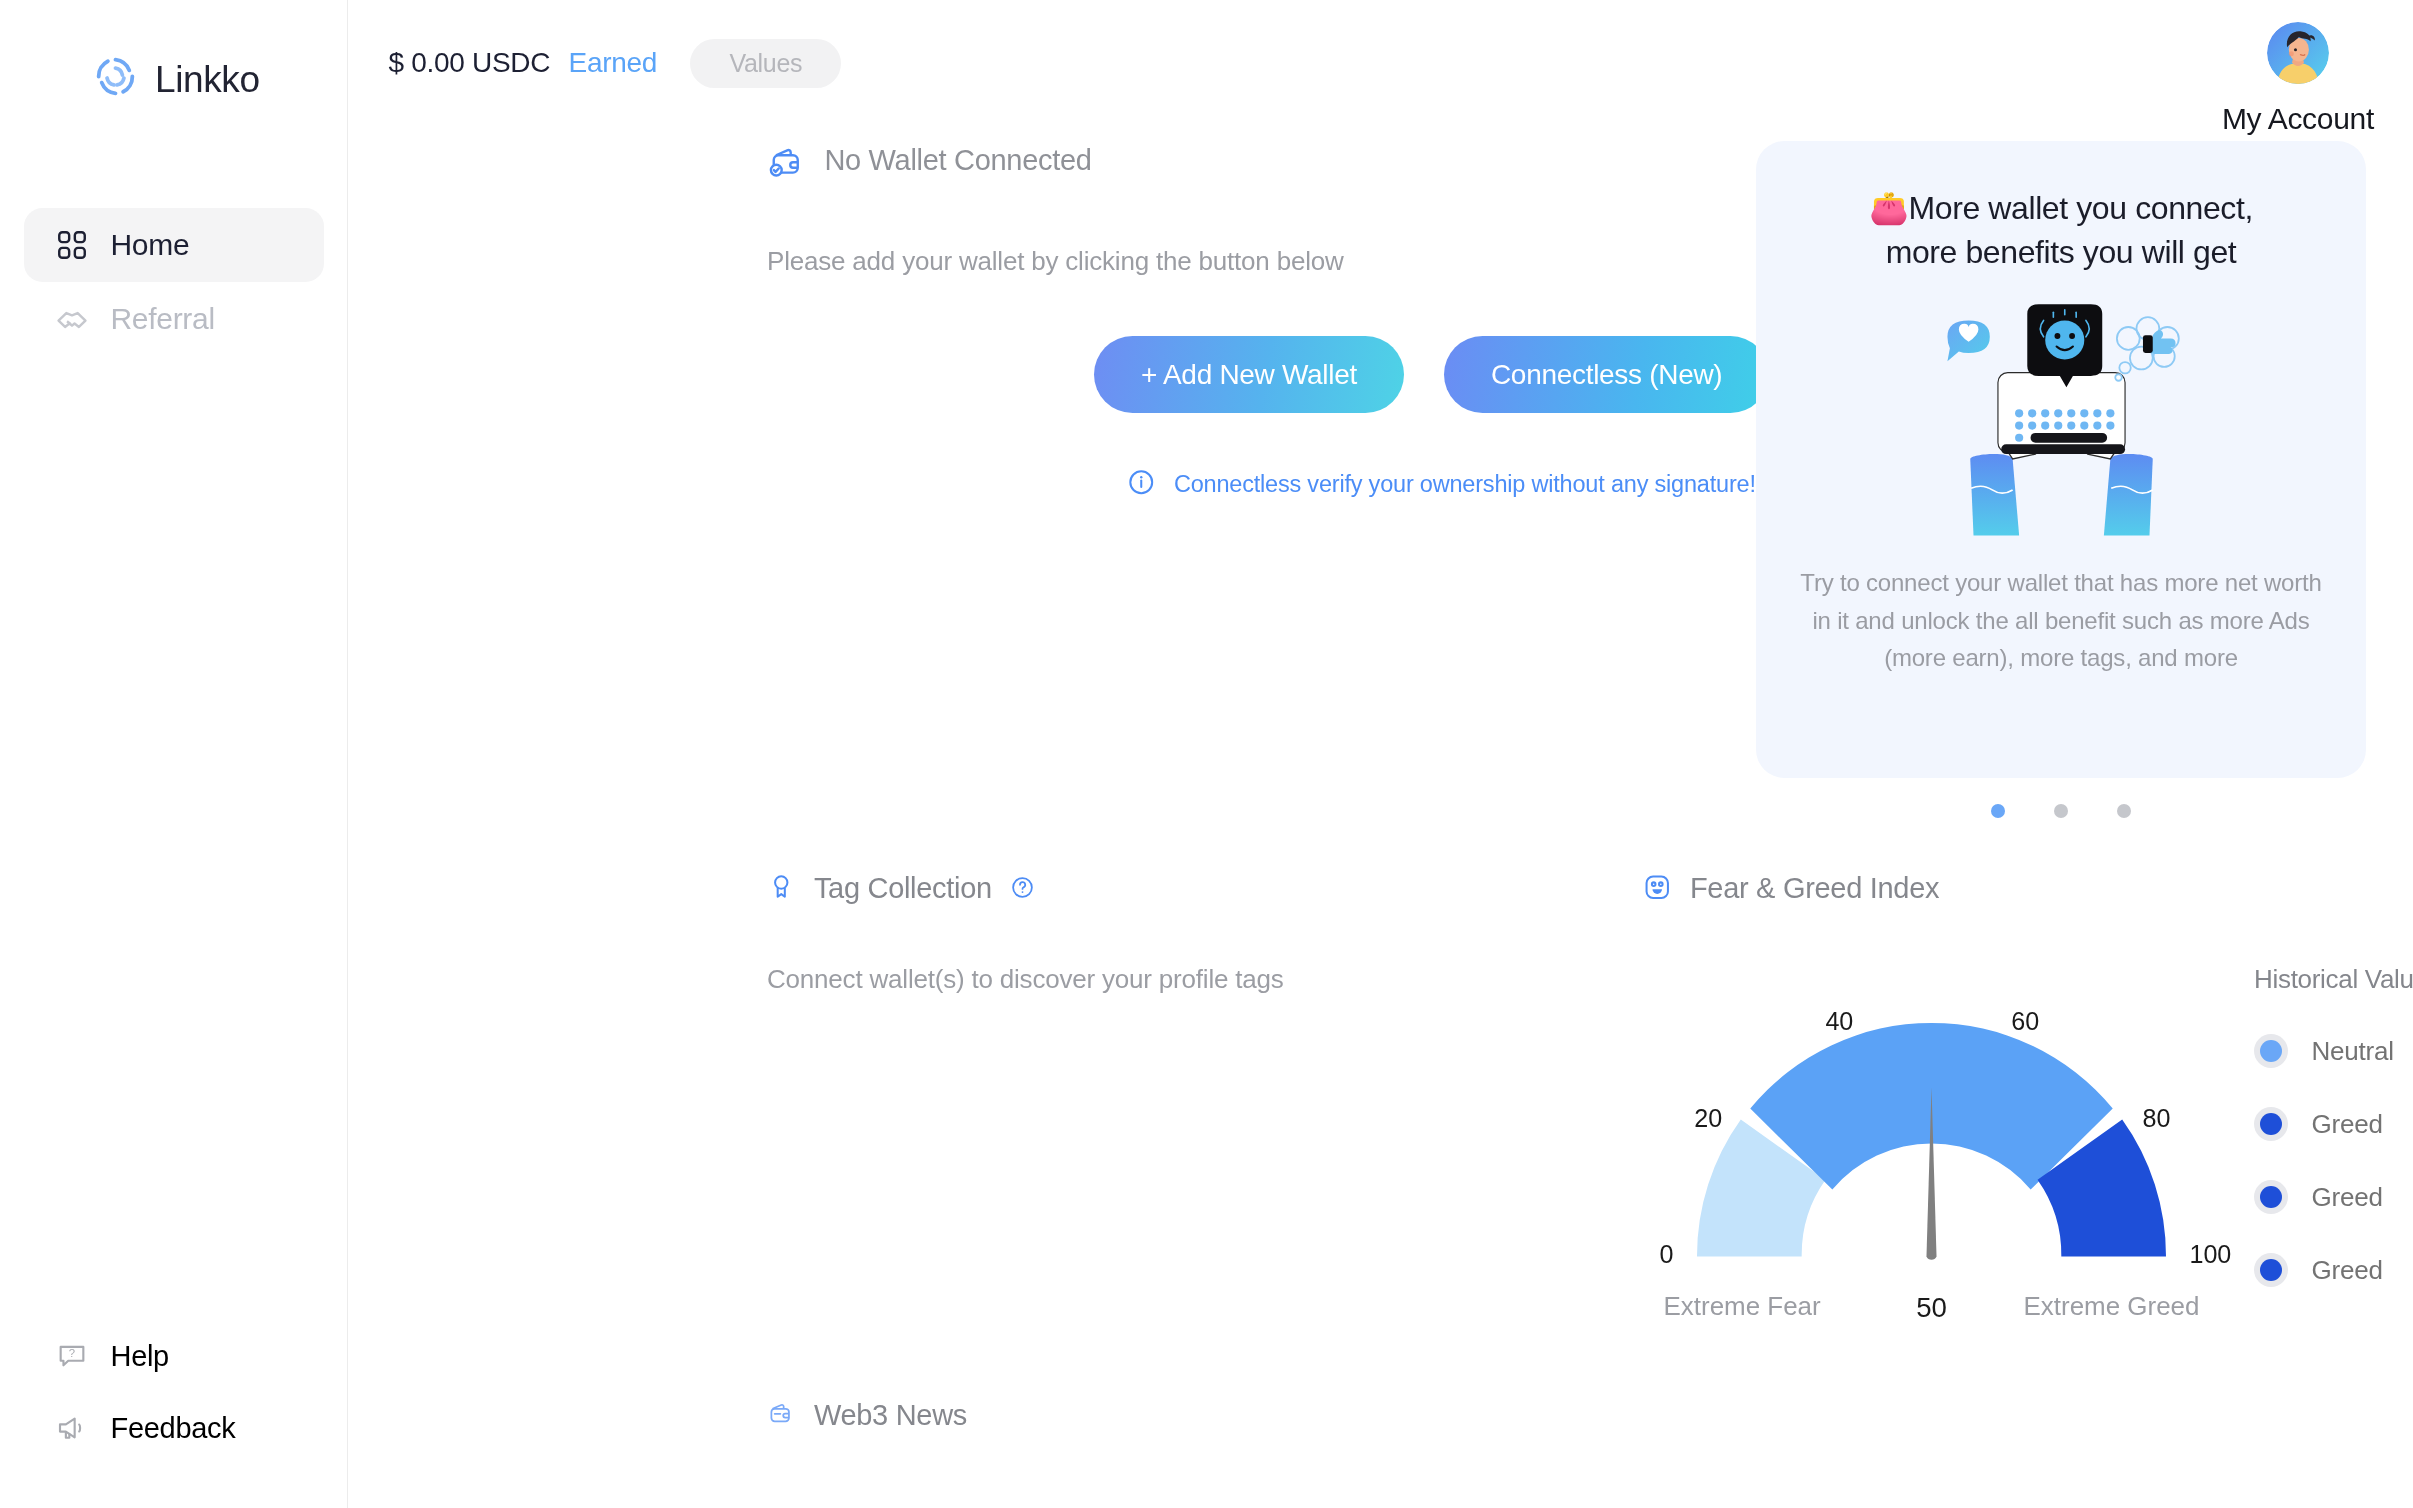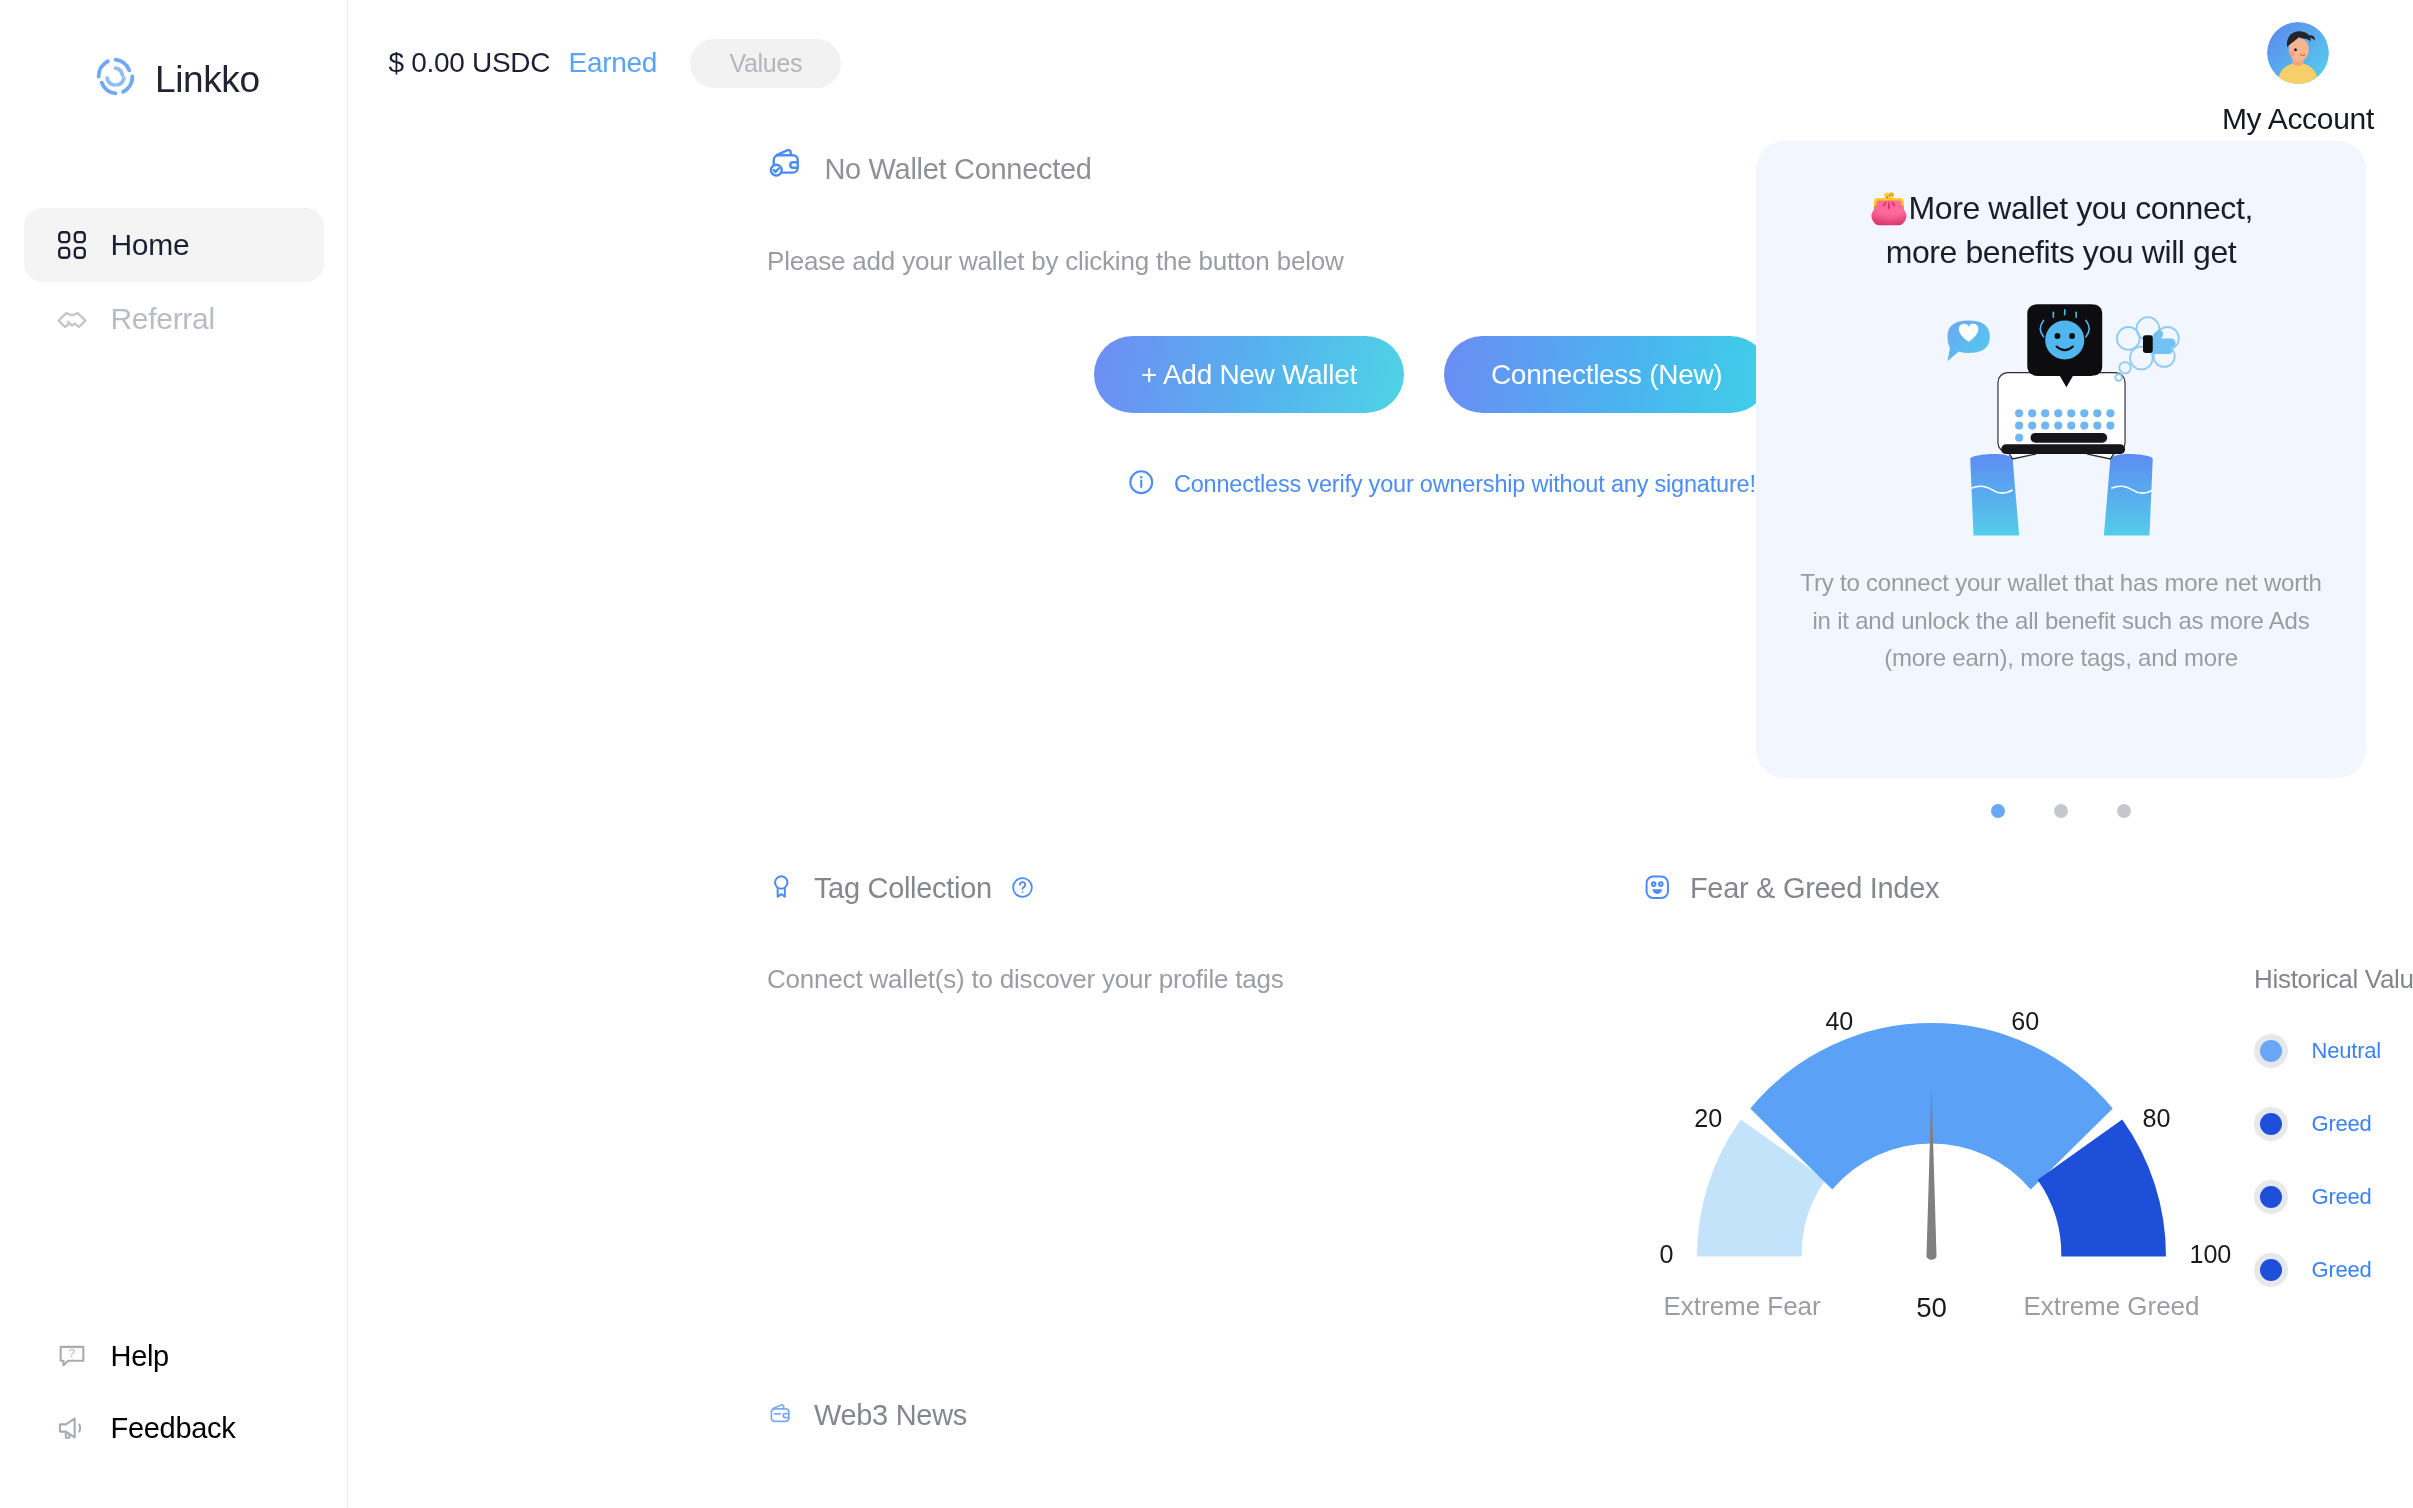--- a/index.html
+++ b/index.html
@@ -65,21 +65,21 @@
     padding: 0 39px; height: 49px; margin-left: 15px;
     font-size: 25px; font-family: inherit; cursor: pointer; letter-spacing: -0.3px;
   }
   .account { position: absolute; right: 39px; top: 22px; display: flex; align-items: center; gap: 18.4px; cursor: pointer; flex-direction: column; }
   .avatar { width: 62px; height: 62px; border-radius: 50%; overflow: hidden; flex: 0 0 62px; }
   .account-name { font-size: 30px; color: #16181f; letter-spacing: -0.3px; }
   .chev { width: 34px; height: 34px; }
 
   
   .wallet-block { padding-left: 419px; }
-  .wallet-head { display: flex; align-items: flex-end; gap: 18.4px; margin-top: 18.4px; }
+  .wallet-head { display: flex; align-items: flex-start; gap: 18.4px; margin-top: 18.4px; }
   .wallet-head-title { font-size: 29px; color: #8f9197; letter-spacing: -0.3px; }
   .wallet-sub { margin-top: 60px; font-size: 26px; color: #9b9da3; letter-spacing: -0.2px; }
 
   .wallet-btns { display: flex; gap: 40px; margin-top: 59px; padding-left: 327px; }
   .pill-btn {
     border: none; border-radius: 40px; height: 77px;
     color: #fff; font-size: 28px; font-family: inherit;
     padding: 0 47px; cursor: pointer; letter-spacing: -0.3px;
     white-space: nowrap;
   }
@@ -115,21 +115,21 @@
   
   .gauge-wrap { position: absolute; left: 1282px; top: 980px; width: 603px; height: 352px; }
   .hist { position: absolute; left: 1906px; top: 964px; width: 453px; }
   .hist-title { font-size: 26px; color: #84868c; letter-spacing: -0.3px; }
   .hist-row { display: flex; align-items: center; margin-top: 39px; }
   .hist-dot-outer {
     width: 34px; height: 34px; border-radius: 50%; background: #e7e8ec;
     display: flex; align-items: center; justify-content: center; flex: 0 0 34px;
   }
   .hist-dot { width: 22px; height: 22px; border-radius: 50%; }
-  .hist-label { font-size: 22px; color: #3b82f6; margin-left: 23.5px; letter-spacing: -0.2px; }
+  .hist-label { font-size: 26px; color: #737373; margin-left: 23.5px; letter-spacing: -0.2px; }
 </style>
 </head>
 <body>
 
 <div class="app">
 
   <aside class="sidebar">
 
     <div class="brand">
       <span class="brand-mark">

